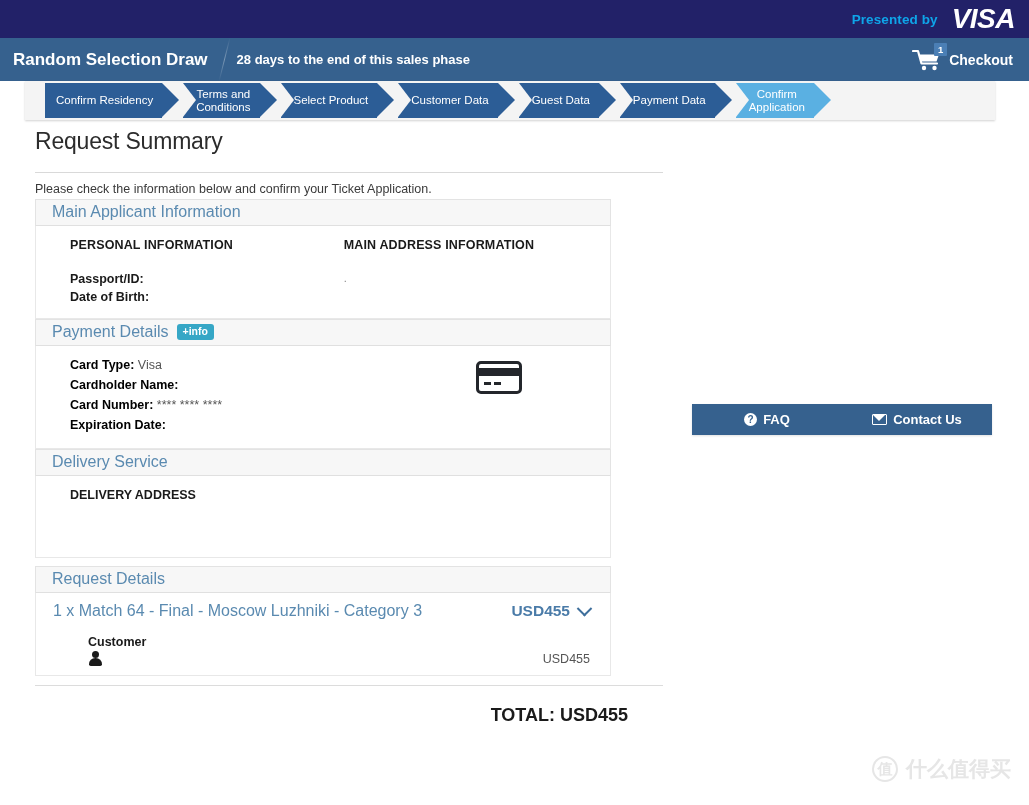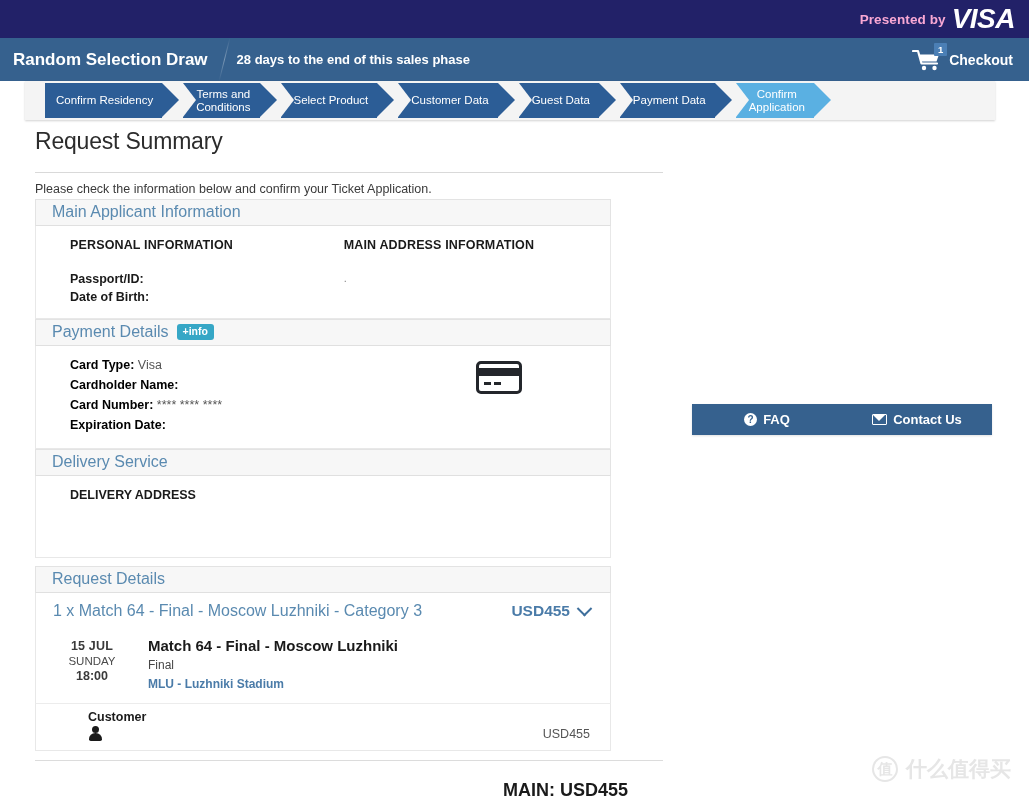--- a/index.html
+++ b/index.html
@@ -11,22 +11,22 @@
   }
   #page { position: relative; width: 1029px; height: 805px; background:#fff; }
 
   
   .topbar {
     position: absolute; left:0; top:0; width:1029px; height:38px;
     background:#222168;
     display:flex; align-items:center; justify-content:flex-end;
   }
   .presented-by {
-    color:#f9a8d4; font-size:13.5px; font-weight:bold;
-    letter-spacing:0.1px; margin-right:6px;
+    color:#0ea5e9; font-size:13.5px; font-weight:bold;
+    letter-spacing:0.1px; margin-right:14px;
   }
   .visa-logo {
     color:#ffffff; font-size:28px; font-weight:bold;
     font-style:italic; letter-spacing:-0.5px;
     margin-right:14px; line-height:1;
     font-family:"Liberation Sans", sans-serif;
   }
 
   
   .phasebar {
@@ -405,46 +405,34 @@
     </div>
 
     <div class="item-title-row">
       <span class="item-title">1 x Match 64 - Final - Moscow Luzhniki - Category 3</span>
       <span class="item-price">
         <span>USD455</span>
         <span class="chev"></span>
       </span>
     </div>
 
-    <div class="match-row">
-      <div class="match-date">
-        <div class="md-day">15 JUL</div>
-        <div class="md-wd">SUNDAY</div>
-        <div class="md-time">18:00</div>
-      </div>
-      <div class="match-info">
-        <div class="mi-title">Match 64 - Final - Moscow Luzhniki</div>
-        <div class="mi-sub">Final</div>
-        <div class="mi-venue">MLU - Luzhniki Stadium</div>
-      </div>
-    </div>
 
     <div class="cust-row">
       <div class="cust-label">Customer</div>
       <div class="cust-line">
         <span class="person-icon">
           <span class="person-head"></span>
           <span class="person-body"></span>
         </span>
         <span class="cust-amount">USD455</span>
       </div>
     </div>
 
     <div class="total-rule"></div>
-    <div class="total-line">MAIN: USD455</div>
+    <div class="total-line">TOTAL: USD455</div>
   </div>
 
   <div class="help-bar">
     <div class="help-btn">
       <span class="q-icon">?</span>
       <span>FAQ</span>
     </div>
     <div class="help-btn">
       <span class="env-icon"></span>
       <span>Contact Us</span>

